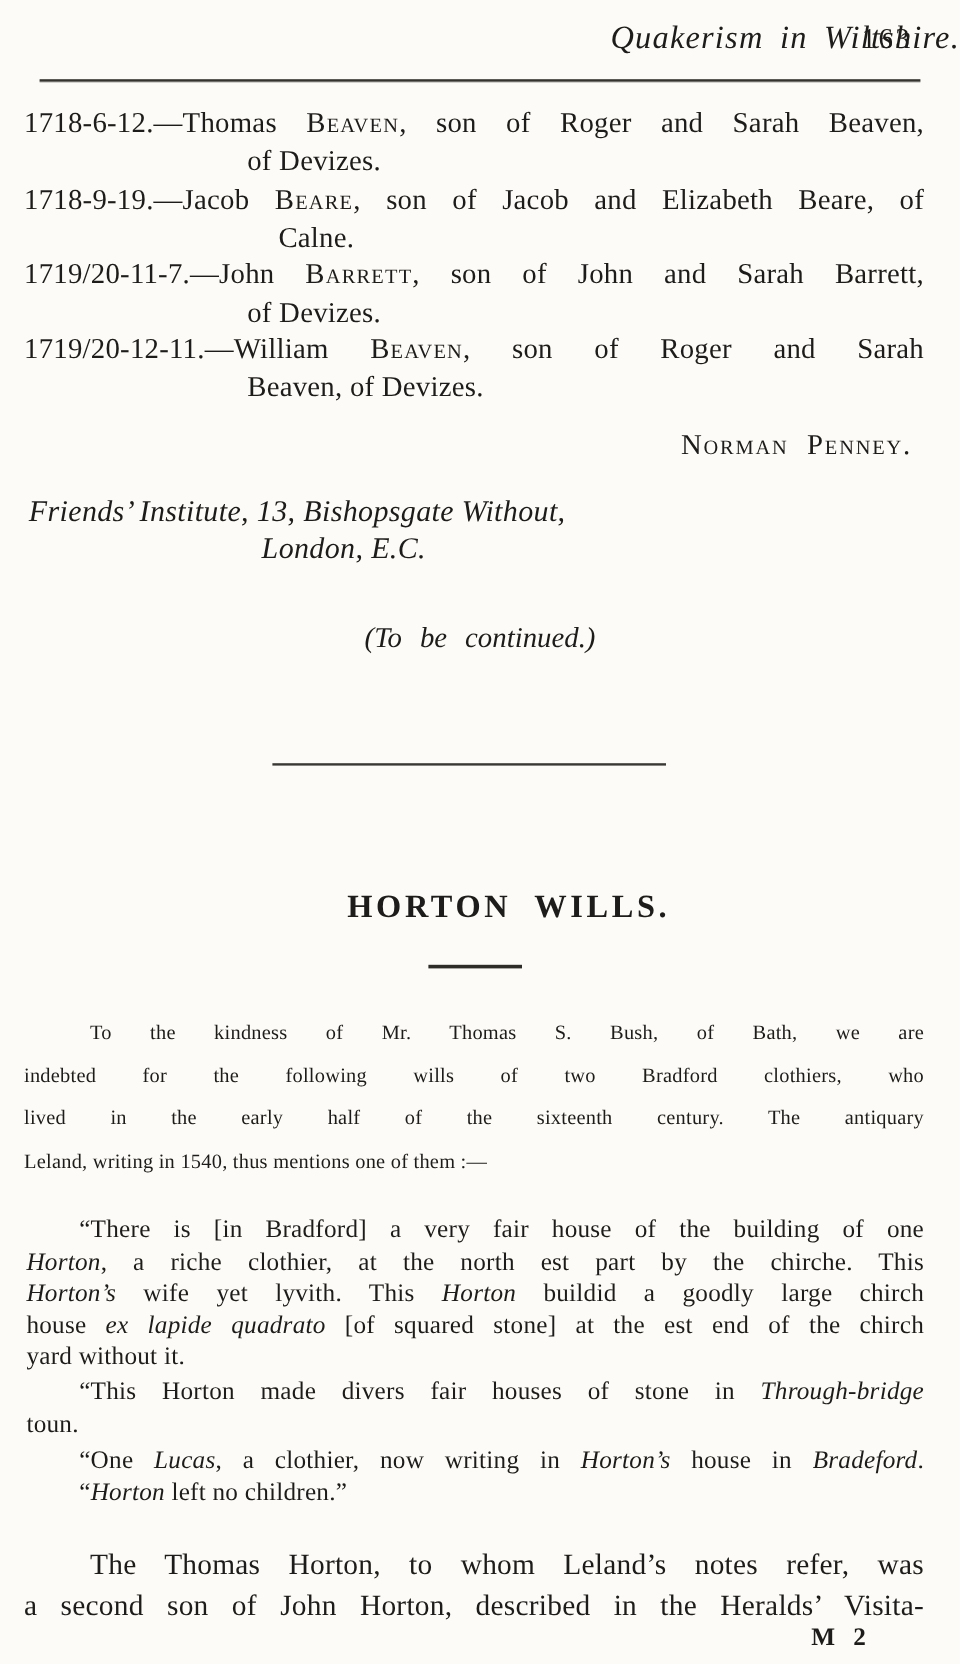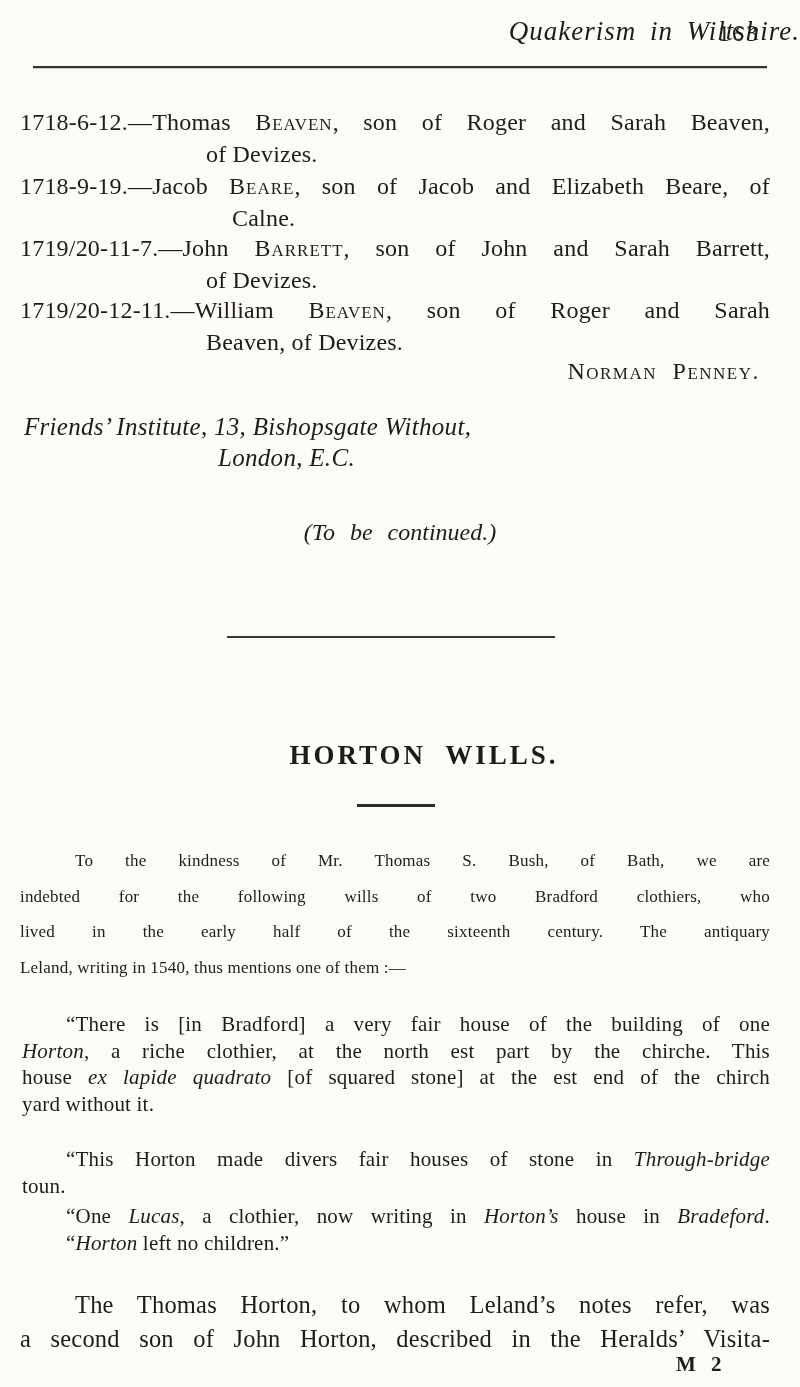--- a/index.html
+++ b/index.html
@@ -31,21 +31,21 @@
     letter-spacing:2px;
   }
   .header-rule{
     top:66px;left:33px;width:734px;height:2px;
     background:#35332f;
     box-shadow:0 1px 0 rgba(53,51,47,.25);
   }
 
   
   .records{top:87px;left:20px;width:750px;font-size:24px;line-height:32px;}
-  .rec-l1{text-align:justify;text-align-last:justify;letter-spacing:.2px;margin-top:19px;}
+  .rec-l1{text-align:justify;text-align-last:justify;letter-spacing:.2px;}
   .rec-l2{padding-left:186px;letter-spacing:.2px;}
   .rec-l2.more{padding-left:212px;}
   .rec1{top:0;}  .rec2{top:64px;} .rec3{top:126px;} .rec4{top:188px;}
   .recblock{position:absolute;left:0;width:750px;}
 
   
   .author{
     top:358px;right:40px;
     font-variant:small-caps;
     font-size:24px;
@@ -138,20 +138,21 @@
   <div class="abs intro">
     <div class="jline first-indent">To the kindness of Mr. Thomas S. Bush, of Bath, we are</div>
     <div class="jline">indebted for the following wills of two Bradford clothiers, who</div>
     <div class="jline">lived in the early half of the sixteenth century.  The antiquary</div>
     <div class="lastline">Leland, writing in 1540, thus mentions one of them :—</div>
   </div>
 
   <div class="abs quote qp1">
     <div class="jline q-indent"><span>“There is [in Bradford] a very fair house of the building of one</span></div>
     <div class="jline"><span class="i">Horton</span><span>, a riche clothier, at the north est part by the chirche.  This</span></div>
+    <div class="jline"><span class="i">Horton’s</span><span> wife yet lyvith.  This </span><span class="i">Horton</span><span> buildid a goodly large chirch</span></div>
     <div class="jline"><span>house </span><span class="i">ex lapide quadrato</span><span> [of squared stone] at the est end of the chirch</span></div>
     <div class="lastline"><span>yard without it.</span></div>
   </div>
 
   <div class="abs quote qp2">
     <div class="jline q-indent"><span>“This Horton made divers fair houses of stone in </span><span class="i">Through-bridge</span></div>
     <div class="lastline"><span>toun.</span></div>
   </div>
 
   <div class="abs quote qp3">

